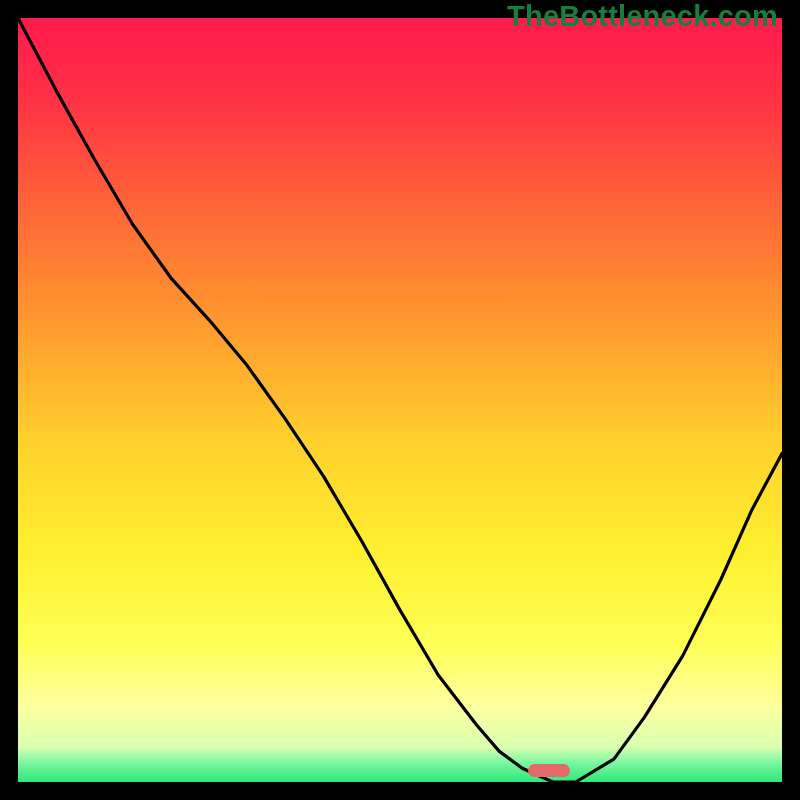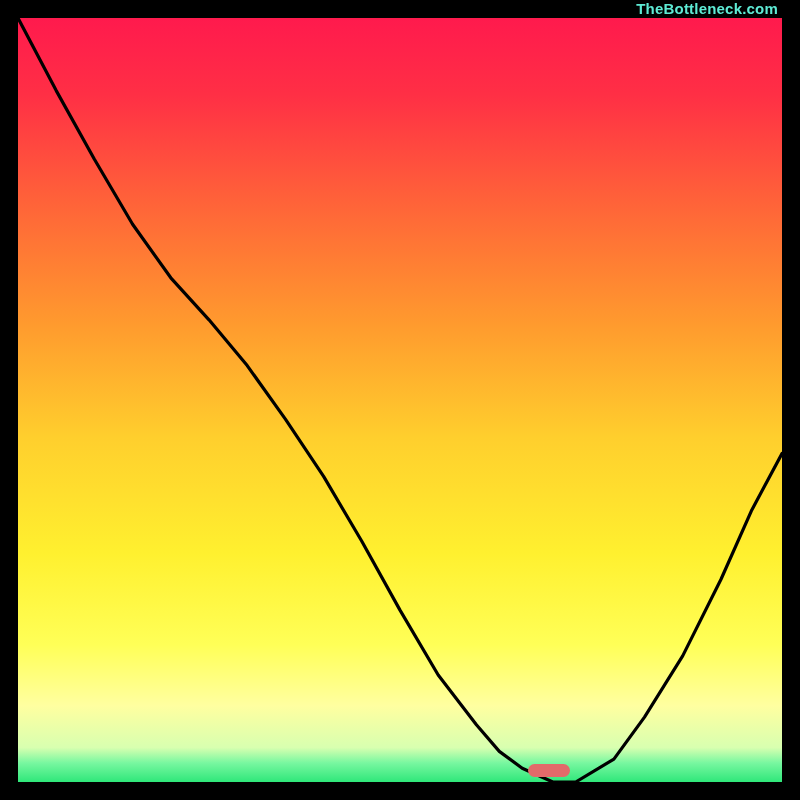--- a/index.html
+++ b/index.html
@@ -23,23 +23,23 @@
     left: 0;
     top: 0;
     width: 764px;
     height: 764px;
   }
   .watermark {
     position: absolute;
     top: 0px;
     right: 22px;
     font-family: Arial, Helvetica, sans-serif;
-    font-size: 15px;
+    font-size: 29px;
     font-weight: 600;
-    color: #5eead4;
+    color: #15803d;
     letter-spacing: 0.2px;
   }
   .marker {
     position: absolute;
     width: 42px;
     height: 13px;
     background: #e26a6a;
     border-radius: 7px;
   }
 </style>

